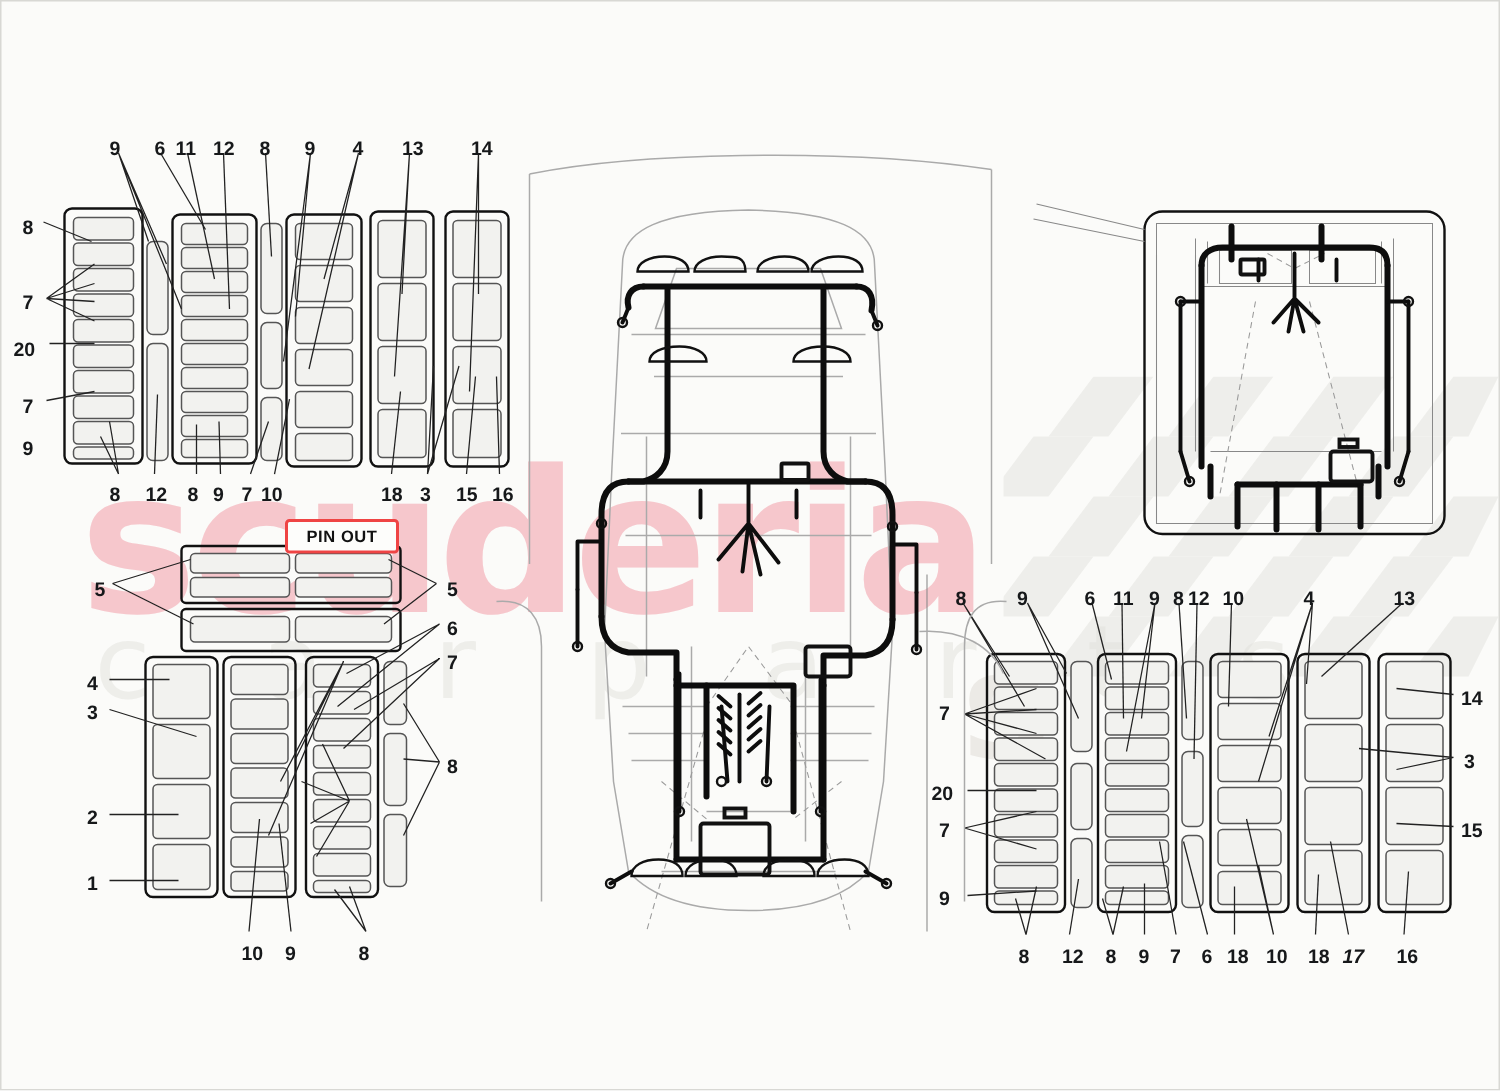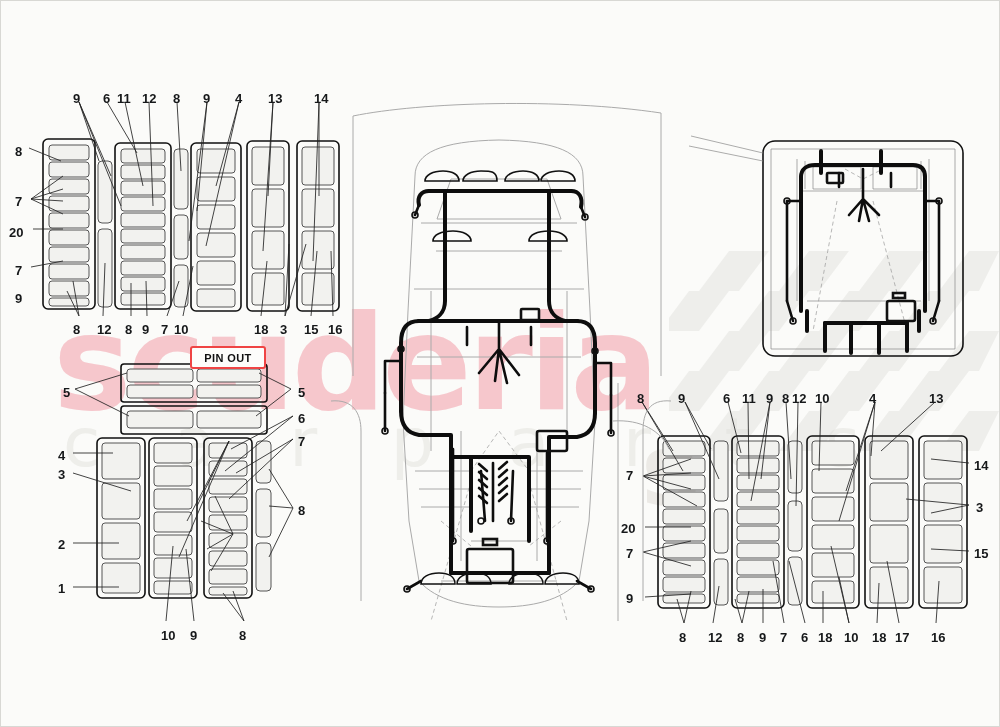--- a/index.html
+++ b/index.html
@@ -532,17 +532,17 @@
       <div class="lbl" style="left: 973px; top: 546px;">15</div>
       <div class="lbl" style="left: 678px; top: 630px;">8</div>
       <div class="lbl" style="left: 707px; top: 630px;">12</div>
       <div class="lbl" style="left: 736px; top: 630px;">8</div>
       <div class="lbl" style="left: 758px; top: 630px;">9</div>
       <div class="lbl" style="left: 779px; top: 630px;">7</div>
       <div class="lbl" style="left: 800px; top: 630px;">6</div>
       <div class="lbl" style="left: 817px; top: 630px;">18</div>
       <div class="lbl" style="left: 843px; top: 630px;">10</div>
       <div class="lbl" style="left: 871px; top: 630px;">18</div>
-      <div class="lbl" style="left: 894px; top: 630px;">17</div>
+      <div class="lbl" style="left: 894px; top: 630px; font-style: italic;">17</div>
       <div class="lbl" style="left: 930px; top: 630px;">16</div>
     </div>
 
 </div>
 
 </body></html>

